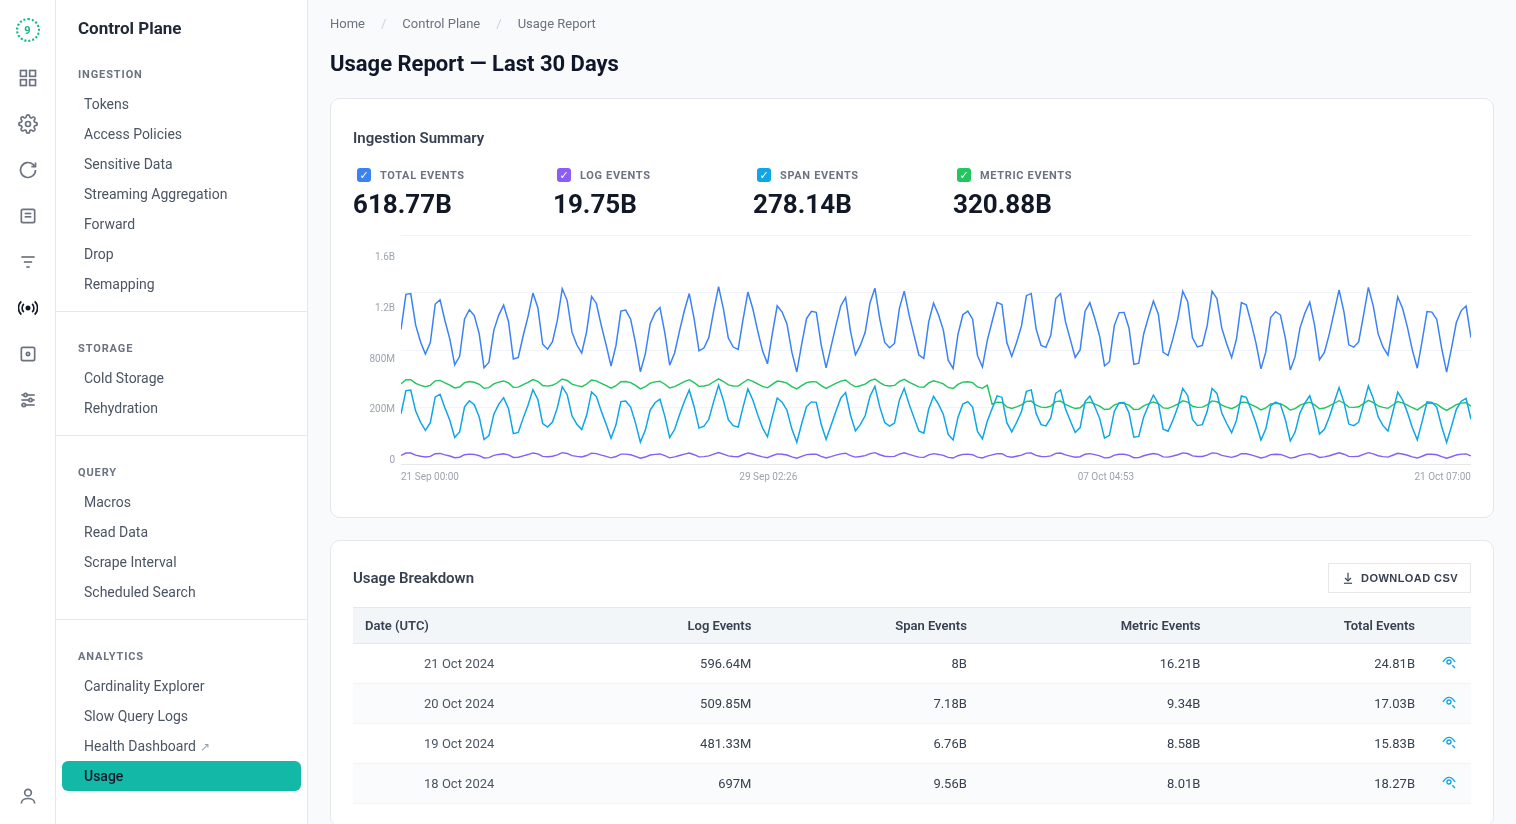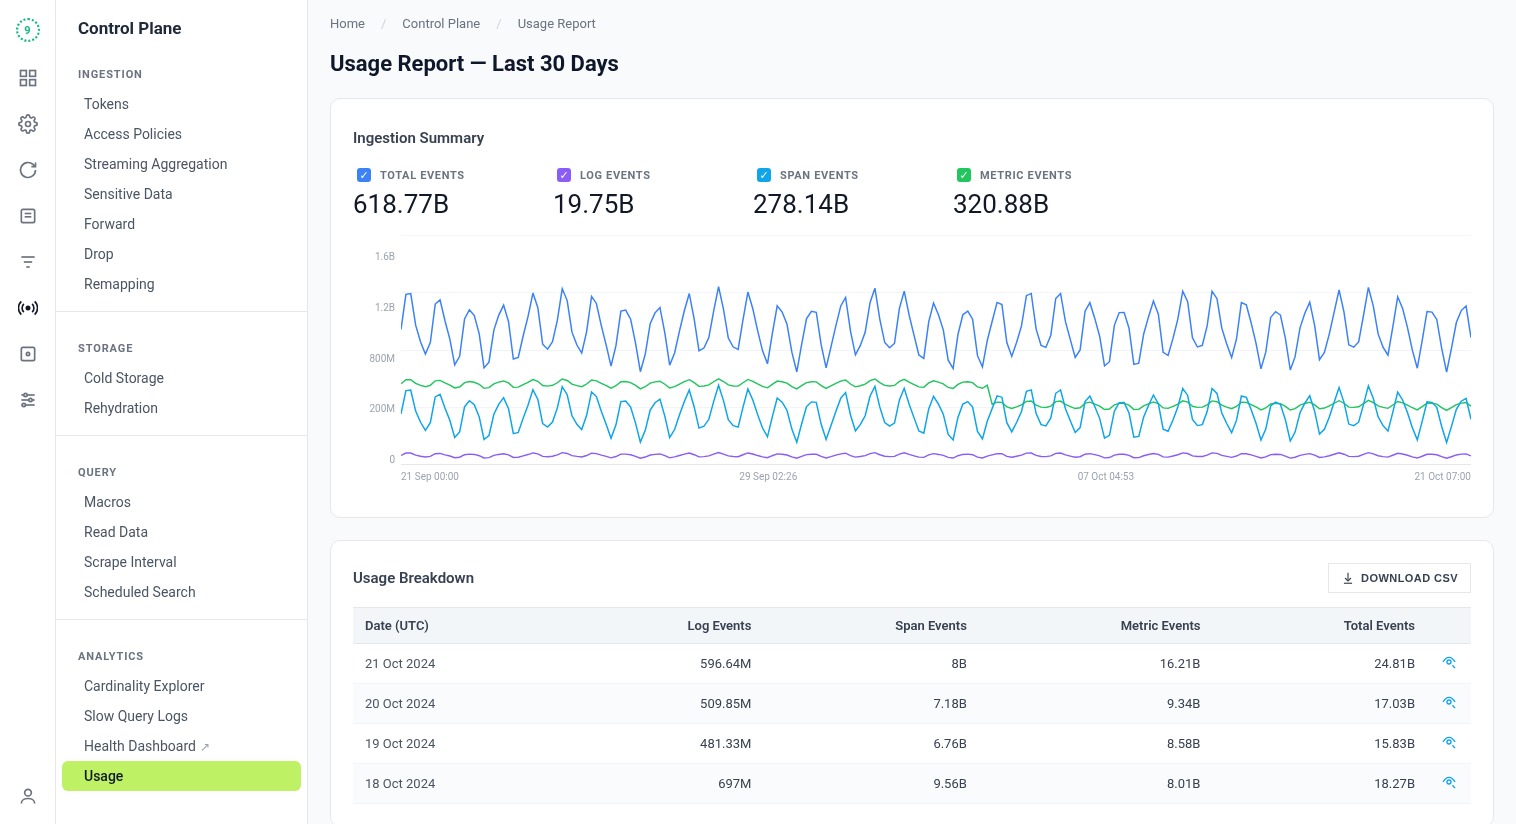--- a/index.html
+++ b/index.html
@@ -22,54 +22,54 @@
   .rail{border-right:1px solid var(--border);display:flex;flex-direction:column;align-items:center;padding-top:18px;gap:26px;}
   .rail .logo{width:24px;height:24px;border:2px dotted #10b981;border-radius:50%;display:flex;align-items:center;justify-content:center;color:#10b981;font-size:11px;font-weight:700;}
   .rail .ic{width:20px;height:20px;color:#6b7280;cursor:pointer;}
   .rail .ic.active{color:#111827;}
   .rail .spacer{flex:1;}
   
   .sidebar{border-right:1px solid var(--border);padding:18px 0 0 0;overflow:auto;}
   .sidebar h1{font-size:17px;font-weight:700;padding:0 22px 12px;margin:0;}
   .group-label{font-size:11px;letter-spacing:.08em;color:#6b7280;font-weight:700;padding:18px 22px 8px;}
   .nav-item{padding:7px 22px;font-size:14px;color:#4b5563;cursor:pointer;border-radius:6px;margin:0 6px;}
-  .nav-item.active{background:#bef264;color:#111827;font-weight:500;}
+  .nav-item.active{background:#14b8a6;color:#111827;font-weight:500;}
   .nav-item .ext{margin-left:4px;font-size:12px;color:#9ca3af;}
   .nav-divider{height:1px;background:var(--border);margin:12px 0;}
   
   .main{background:#f8fafc;padding:16px 22px 28px;overflow:auto;}
   .crumbs{font-size:13px;color:#6b7280;display:flex;gap:16px;align-items:center;margin-bottom:20px;}
   .crumbs a{color:#6b7280;text-decoration:none;}
   .crumbs .sep{color:#cbd5e1;}
   .crumbs .current{color:#6b7280;}
   h2.page-title{font-size:22px;font-weight:700;margin:0 0 22px;color:#0f172a;}
   .card{background:#fff;border:1px solid var(--border);border-radius:10px;padding:22px 22px;margin-bottom:22px;}
   .card h3{margin:8px 0 18px;font-size:15px;font-weight:600;color:#374151;}
   .stats{display:flex;gap:70px;margin-bottom:16px;flex-wrap:wrap;}
   .stat{min-width:130px;}
   .stat .lab{display:flex;align-items:center;gap:6px;font-size:11px;letter-spacing:.06em;font-weight:700;color:#6b7280;}
   .stat .lab input{appearance:none;width:14px;height:14px;border-radius:3px;border:none;display:inline-block;position:relative;cursor:pointer;}
   .stat .lab input:checked::after{content:"✓";position:absolute;inset:0;color:#fff;font-size:11px;line-height:14px;text-align:center;}
-  .stat .val{font-size:26px;font-weight:400;color:#111827;font-variant-numeric:tabular-nums;margin-top:4px;}
+  .stat .val{font-size:26px;font-weight:700;color:#111827;font-variant-numeric:tabular-nums;margin-top:4px;}
   .chart-wrap{position:relative;height:260px;margin-top:6px;}
   .y-axis{position:absolute;left:0;top:16px;bottom:30px;width:48px;display:flex;flex-direction:column;justify-content:space-between;font-size:10px;color:#9ca3af;align-items:flex-end;padding-right:6px;}
   .plot{position:absolute;left:48px;right:0;top:0;bottom:30px;border-bottom:1px solid #e5e7eb;}
   .plot .grid{position:absolute;left:0;right:0;height:1px;background:#f1f5f9;}
   .plot svg{position:absolute;inset:0;width:100%;height:100%;}
   .x-axis{position:absolute;left:48px;right:0;bottom:0;height:24px;display:flex;justify-content:space-between;font-size:10px;color:#9ca3af;}
   
   .card-header-row{display:flex;align-items:center;justify-content:space-between;margin-bottom:14px;gap:18px;}
   .btn{display:inline-flex;align-items:center;gap:6px;border:1px solid var(--border);background:#fff;color:#374151;font-size:11px;font-weight:700;letter-spacing:.04em;padding:7px 12px;border-radius:0;cursor:pointer;}
   .btn svg{width:14px;height:14px;}
   table{width:100%;border-collapse:collapse;font-size:13px;}
   thead th{background:#f3f6f8;text-align:right;font-weight:600;color:#374151;padding:10px 12px;border-top:1px solid var(--border);border-bottom:1px solid var(--border);}
   thead th:first-child{text-align:left;}
   thead th:last-child{width:44px;}
   tbody td{padding:10px 12px;text-align:right;border-bottom:1px solid #f1f5f9;color:#374151;font-variant-numeric:tabular-nums;}
-  tbody td:first-child{text-align:left;color:#4b5563;}
+  tbody td:first-child{text-align:center;color:#4b5563;}
   tbody tr:nth-child(even){background:#fafbfc;}
   .row-action{color:#0ea5e9;cursor:pointer;text-align:center;}
   .row-action svg{width:16px;height:16px;}
 </style>
 </head>
 <body>
 
 <div class="app">
 
   <nav class="rail">
@@ -123,22 +123,22 @@
         <path d="M4 21c0-4 4-6 8-6s8 2 8 6"></path>
       </svg>
   </nav>
 
   <aside class="sidebar">
     <h1>Control Plane</h1>
     <div id="nav-groups">
         <div class="group-label">INGESTION</div>
         <div class="nav-item">Tokens</div>
         <div class="nav-item">Access Policies</div>
+        <div class="nav-item">Sensitive Data</div>
         <div class="nav-item">Streaming Aggregation</div>
-        <div class="nav-item">Sensitive Data</div>
         <div class="nav-item">Forward</div>
         <div class="nav-item">Drop</div>
         <div class="nav-item">Remapping</div>
         <div class="nav-divider"></div>
         <div class="group-label">STORAGE</div>
         <div class="nav-item">Cold Storage</div>
         <div class="nav-item">Rehydration</div>
         <div class="nav-divider"></div>
         <div class="group-label">QUERY</div>
         <div class="nav-item">Macros</div>

